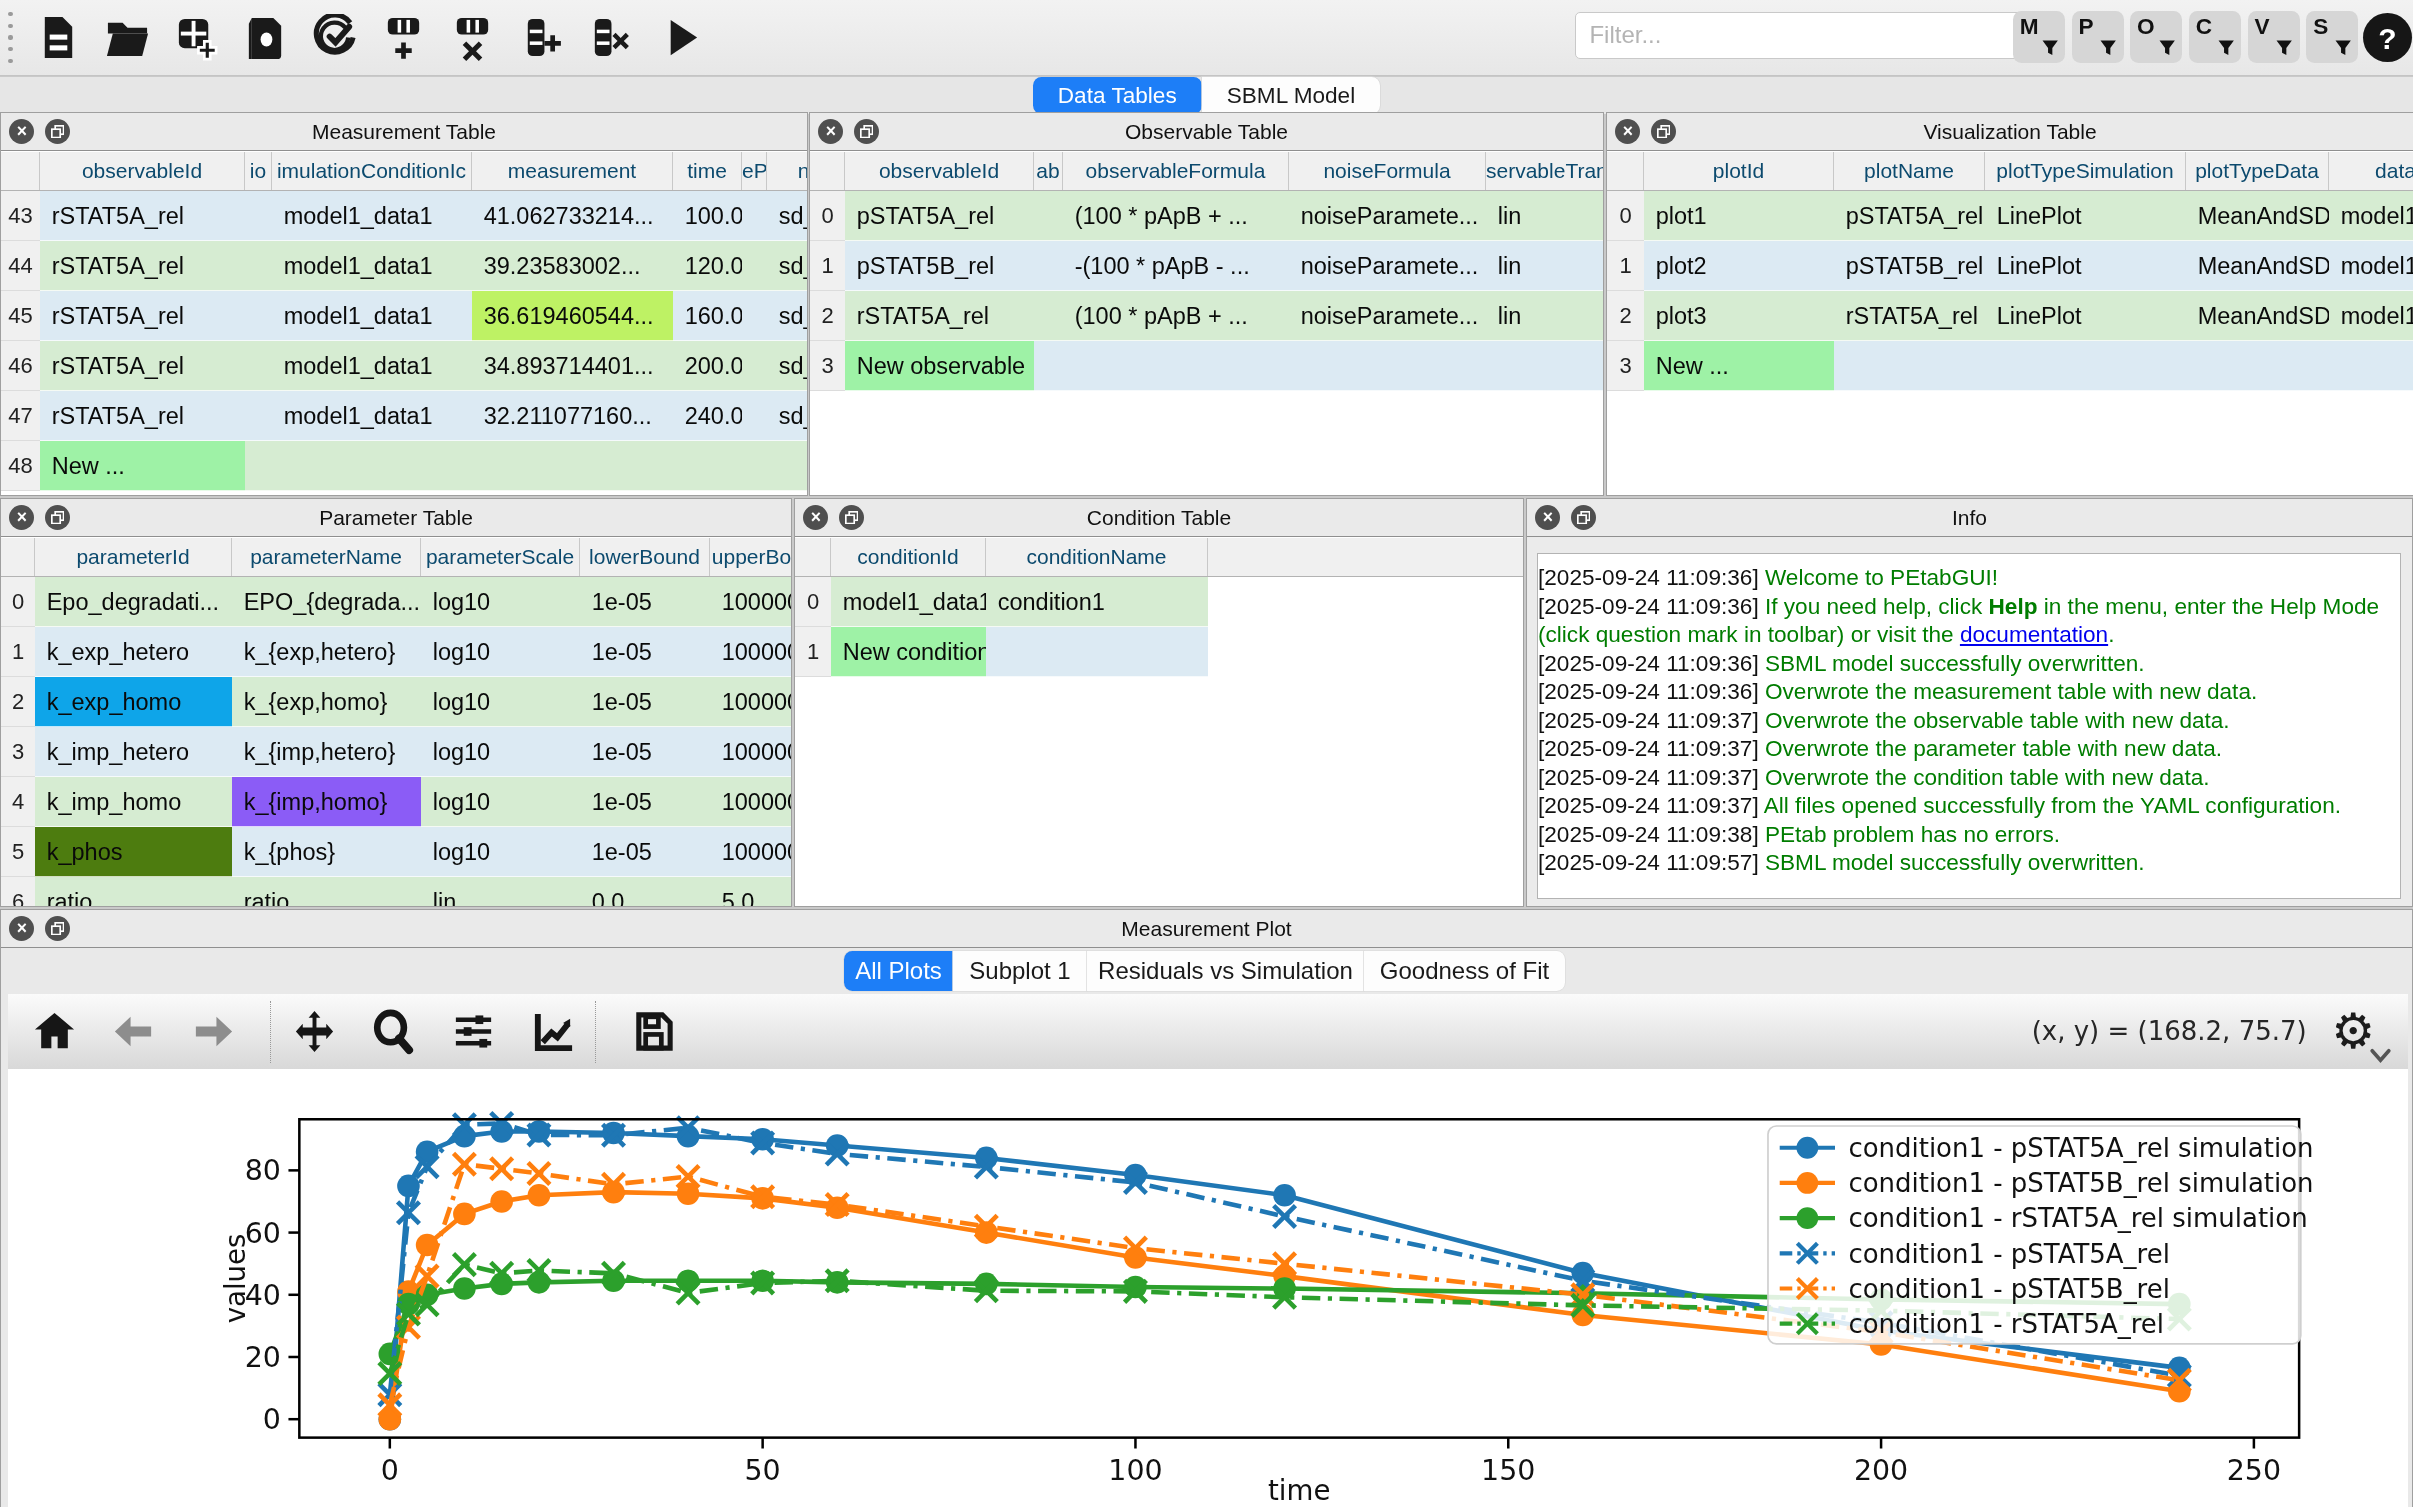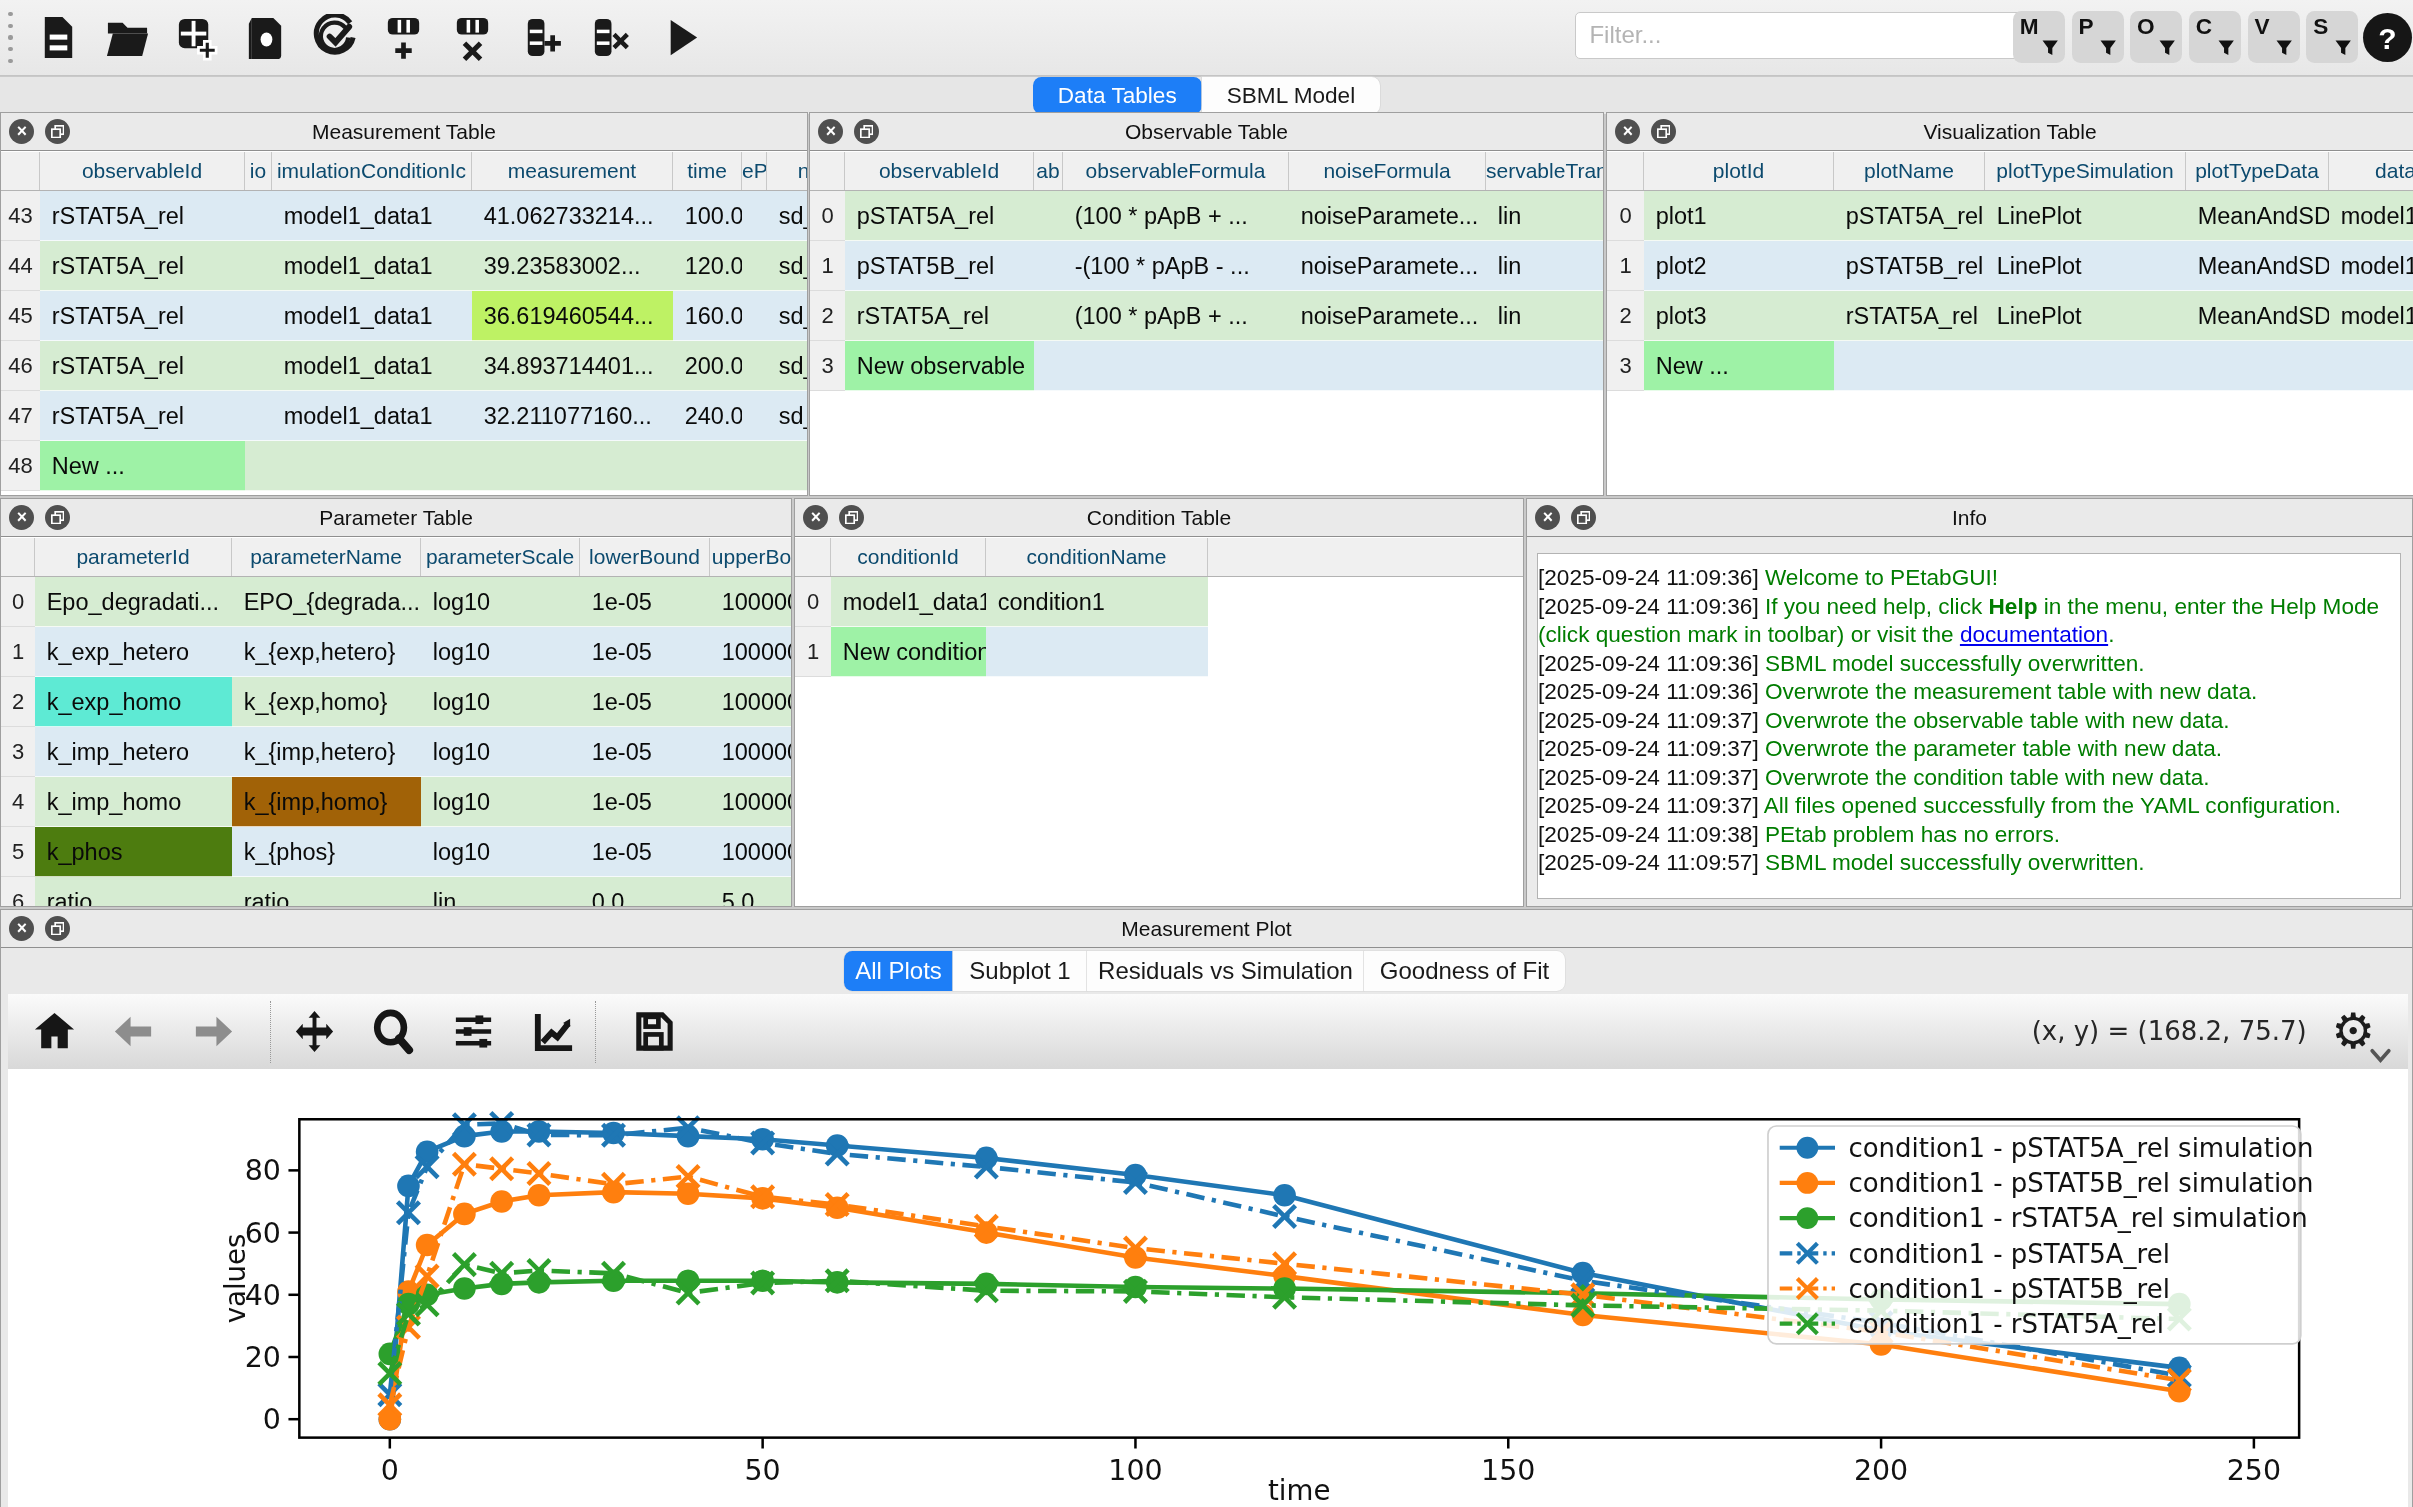--- a/index.html
+++ b/index.html
@@ -433,38 +433,38 @@
       <div class="tr">
         <div class="td num" style="width: 34px;">1</div>
         <div class="td" style="width: 197px; background: rgb(220, 234, 243);">k_exp_hetero</div>
         <div class="td" style="width: 189px; background: rgb(220, 234, 243);">k_{exp,hetero}</div>
         <div class="td" style="width: 159px; background: rgb(220, 234, 243);">log10</div>
         <div class="td" style="width: 130px; background: rgb(220, 234, 243);">1e-05</div>
         <div class="td" style="width: 84px; background: rgb(220, 234, 243);">100000</div>
       </div>
       <div class="tr">
         <div class="td num" style="width: 34px;">2</div>
-        <div class="td" style="width: 197px; background: #5eead4;">k_exp_homo</div>
+        <div class="td" style="width: 197px; background: #0ea5e9;">k_exp_homo</div>
         <div class="td" style="width: 189px; background: rgb(214, 236, 210);">k_{exp,homo}</div>
         <div class="td" style="width: 159px; background: rgb(214, 236, 210);">log10</div>
         <div class="td" style="width: 130px; background: rgb(214, 236, 210);">1e-05</div>
         <div class="td" style="width: 84px; background: rgb(214, 236, 210);">100000</div>
       </div>
       <div class="tr">
         <div class="td num" style="width: 34px;">3</div>
         <div class="td" style="width: 197px; background: rgb(220, 234, 243);">k_imp_hetero</div>
         <div class="td" style="width: 189px; background: rgb(220, 234, 243);">k_{imp,hetero}</div>
         <div class="td" style="width: 159px; background: rgb(220, 234, 243);">log10</div>
         <div class="td" style="width: 130px; background: rgb(220, 234, 243);">1e-05</div>
         <div class="td" style="width: 84px; background: rgb(220, 234, 243);">100000</div>
       </div>
       <div class="tr">
         <div class="td num" style="width: 34px;">4</div>
         <div class="td" style="width: 197px; background: rgb(214, 236, 210);">k_imp_homo</div>
-        <div class="td" style="width: 189px; background: #a16207;">k_{imp,homo}</div>
+        <div class="td" style="width: 189px; background: #8b5cf6;">k_{imp,homo}</div>
         <div class="td" style="width: 159px; background: rgb(214, 236, 210);">log10</div>
         <div class="td" style="width: 130px; background: rgb(214, 236, 210);">1e-05</div>
         <div class="td" style="width: 84px; background: rgb(214, 236, 210);">100000</div>
       </div>
       <div class="tr">
         <div class="td num" style="width: 34px;">5</div>
         <div class="td" style="width: 197px; background: #4d7c0f;">k_phos</div>
         <div class="td" style="width: 189px; background: rgb(220, 234, 243);">k_{phos}</div>
         <div class="td" style="width: 159px; background: rgb(220, 234, 243);">log10</div>
         <div class="td" style="width: 130px; background: rgb(220, 234, 243);">1e-05</div>

